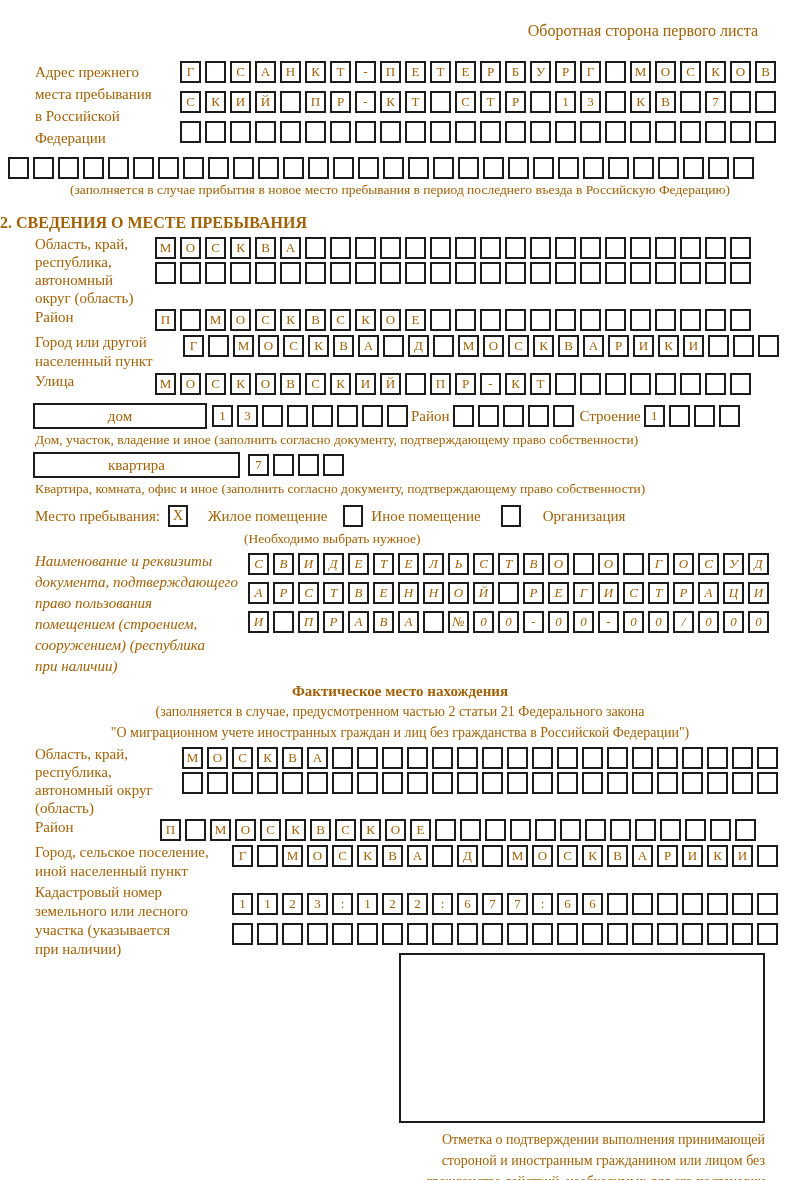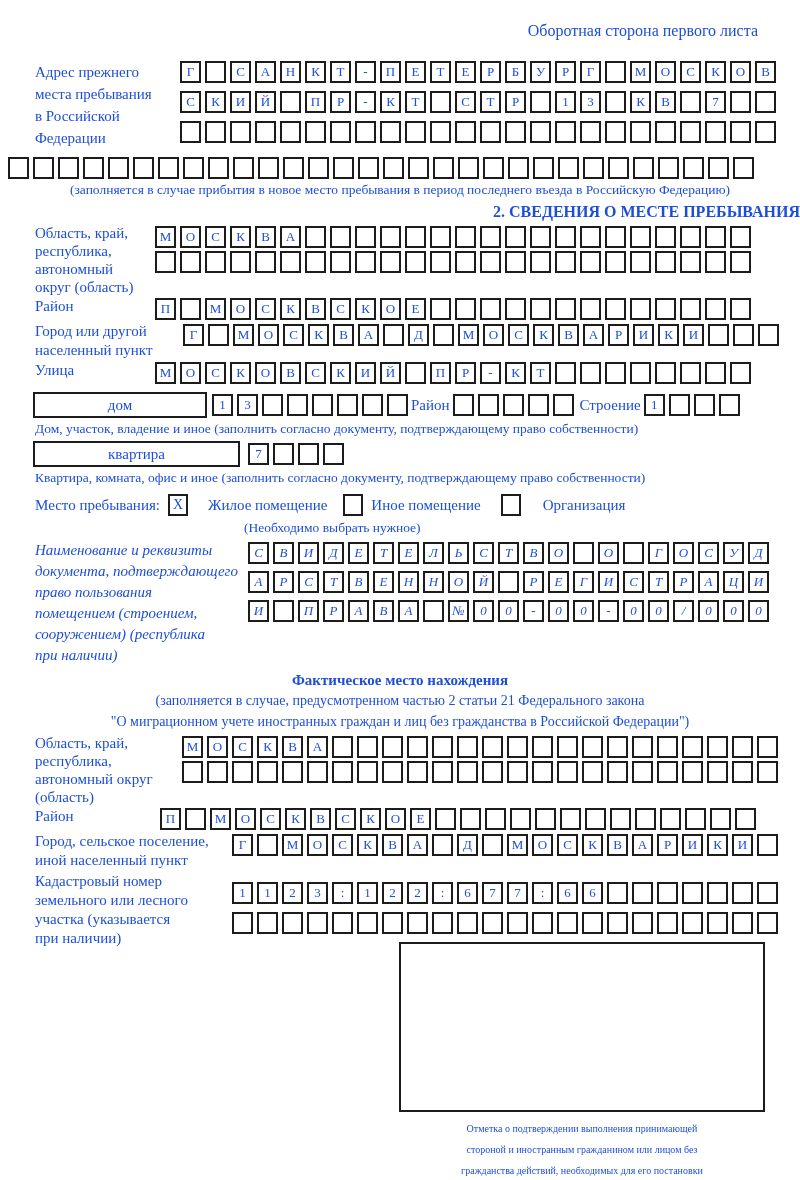--- a/index.html
+++ b/index.html
@@ -1,21 +1,21 @@
 <!DOCTYPE html>
 <html><head>
 <meta charset="utf-8">
 <style>
   html,body{margin:0;padding:0;background:#ffffff;}
   .page{
     position:relative;
     width:800px;height:1180px;
     margin:0 auto;
     background:#ffffff;
-    color:#1d4ed8;
+    color:#a16207;
     font-family:"Liberation Serif","DejaVu Serif",serif;
     overflow:hidden;
   }
   
   .hdr{margin:22px 42px 0 0;text-align:right;font-size:16px;line-height:18px;}
   
   .flabel{font-size:15px;}
   .flabel .lln{white-space:nowrap;}
   .lh22 .lln{line-height:22px;}
   .lh18 .lln{line-height:18px;}
@@ -37,21 +37,21 @@
   .w145{width:145px;flex:0 0 145px;}
   .w120{width:120px;flex:0 0 120px;}
   .w147{width:147px;flex:0 0 147px;}
   .w125{width:125px;flex:0 0 125px;}
   .w197{width:197px;flex:0 0 197px;}
   .w213{width:213px;flex:0 0 213px;}
   .seca{margin-top:21px;}
   .fullrow{margin:8px 0 0 8px;}
   .note{font-size:13.5px;line-height:16px;}
   .center{text-align:center;}
-  .h2{margin-top:4px;text-align:right;font-size:16px;font-weight:bold;line-height:20px;}
+  .h2{margin-top:15px;text-align:left;font-size:16px;font-weight:bold;line-height:20px;}
   .title2{margin-top:4px;text-align:center;font-size:15px;font-weight:bold;line-height:20px;}
   .notelines .lln{text-align:center;font-size:14px;line-height:21px;}
   
   .inrow{display:flex;align-items:flex-start;margin-left:33px;}
   .wbox{
     box-sizing:border-box;height:26px;border:2px solid #1c1c1c;
     text-align:center;font-size:15px;line-height:22px;flex:0 0 auto;
   }
   .w174{width:174px;}
   .w207{width:207px;}
@@ -72,21 +72,21 @@
     text-align:center;font-size:14px;line-height:18px;flex:0 0 auto;
   }
   .optlabel{white-space:nowrap;}
   .chknote{margin:4px 0 0 244px;font-size:13.5px;line-height:16px;}
   
   .cellsmt10{margin-top:10px;}
   
   .stampwrap{margin:-6px 0 0 399px;width:366px;}
   .stampbox{height:170px;border:2px solid #1c1c1c;box-sizing:border-box;background:#fff;}
   .stampcap{margin-top:6px;}
-  .stampcap .lln{text-align:center;font-size:10px;line-height:21px;}
+  .stampcap .lln{text-align:right;font-size:14px;line-height:21px;}
 </style>
 </head>
 <body>
 
 <div class="page">
 
   <div class="hdr">Оборотная сторона первого листа</div>
 
   <div class="fieldrow seca">
     <div class="flabel lh22 w145">

